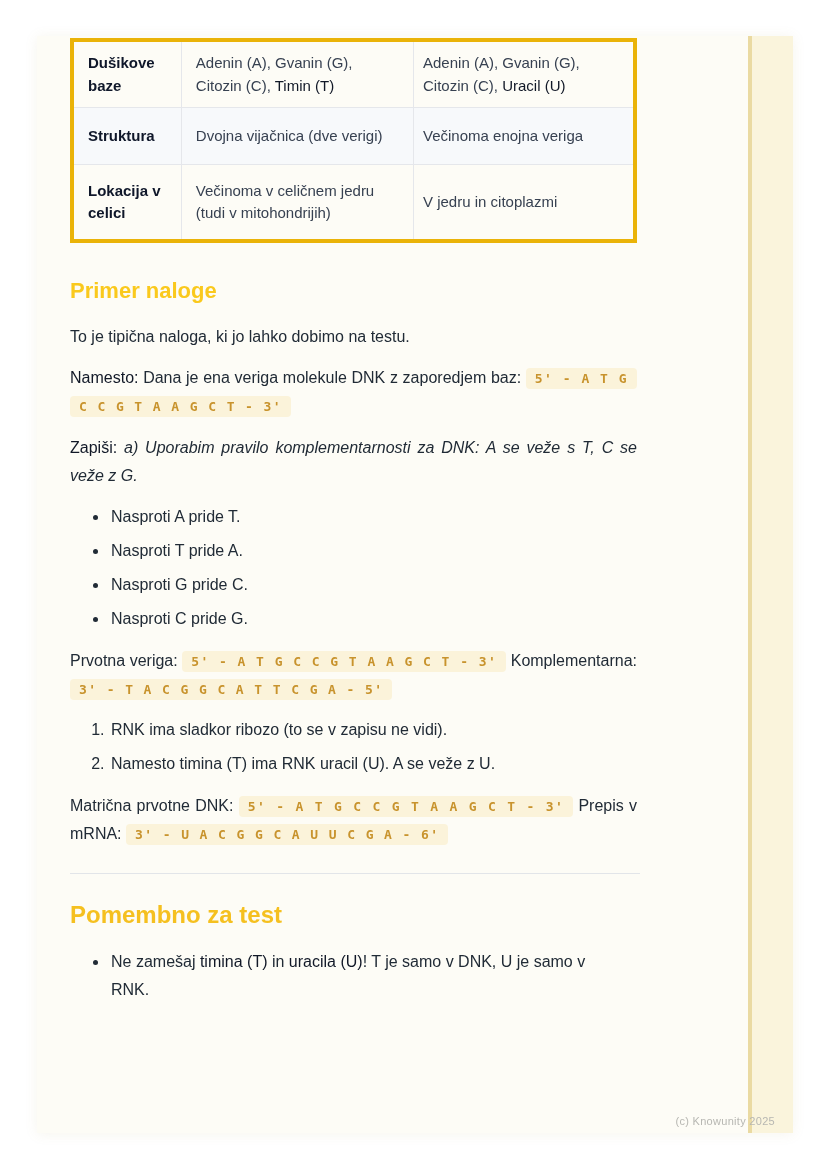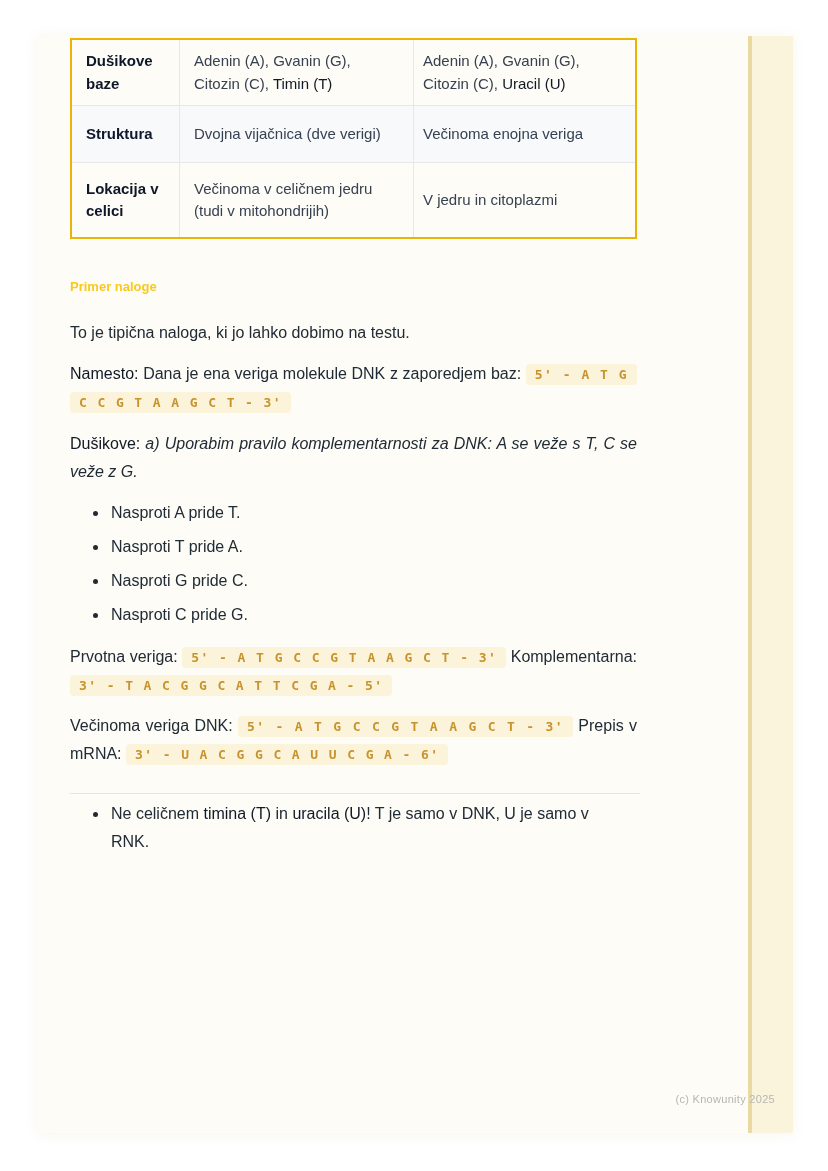--- a/index.html
+++ b/index.html
@@ -17,35 +17,35 @@
     position:absolute;top:0;right:0;width:41px;height:100%;
     background:#faf4dc;border-left:4px solid #eadaa2;
   }
   .content{
     position:absolute;left:33px;top:0;width:567px;
   }
   
   table.cmp{
     border-collapse:collapse;margin-top:2px;width:567px;
     font-size:15px;line-height:1.5;color:#374151;
-    border:2px solid #eab308;
+    border:4px solid #eab308;
   }
   table.cmp td{
     border:1px solid #e5e7eb;padding:10px 14px;vertical-align:middle;
   }
   table.cmp td.lbl{font-weight:bold;color:#0f172a;width:79px;}
   table.cmp td.c2{width:205px;}
   table.cmp td.c3{width:198px;padding-left:9px;}
   table.cmp tr.shaded td{background:#f7f9fb;}
   table.cmp tr.r1 td{height:43px;}
   table.cmp tr.r2 td{height:36px;}
   table.cmp tr.r3 td{height:54px;}
   
   h3.sec{
-    margin:36px 0 20px;font-size:13px;line-height:24px;
+    margin:36px 0 20px;font-size:22px;line-height:24px;
     font-weight:bold;color:#fac91d;
   }
   h2.sec{
     margin:26px 0 18px;font-size:24px;line-height:30px;
     font-weight:bold;color:#f5c020;
   }
   p.para{
     margin:0 0 13px;font-size:16px;line-height:1.75;text-align:justify;
   }
   .b{font-weight:normal;color:#111827;}
@@ -60,21 +60,21 @@
     font-weight:bold;font-size:13px;color:#c8932d;
     background:#fbf3da;border-radius:4px;padding:3px 9px;
     letter-spacing:1.4px;line-height:2.1;
     -webkit-box-decoration-break:clone;box-decoration-break:clone;
     white-space:normal;
   }
   hr.div{
     border:none;border-top:1px solid #e2e5e9;margin:24px 0 0;width:570px;
   }
   .watermark{
-    position:absolute;right:18px;bottom:28px;
+    position:absolute;right:18px;bottom:6px;
     font-size:11px;color:#b7b7b2;letter-spacing:.3px;
   }
 </style>
 </head>
 <body>
 
 <div class="card">
   <div class="stripe"></div>
 
   <div class="content">
@@ -99,38 +99,43 @@
         </tbody>
     </table>
 
     <h3 class="sec">Primer naloge</h3>
 
     <p class="para">To je tipična naloga, ki jo lahko dobimo na testu.</p>
 
     <p class="para"><span class="b">Namesto:</span><span> Dana je ena veriga molekule DNK z zaporedjem baz: </span><code class="chip">5' - A T G C C G T A A G C T - 3'</code></p>
 
 
-    <p class="para"><span class="b">Dušikove:</span><span class="i"> a) Uporabim pravilo komplementarnosti za DNK: A se veže s T, C se veže z G.</span></p>
+    <p class="para"><span class="b">Zapiši:</span><span class="i"> a) Uporabim pravilo komplementarnosti za DNK: A se veže s T, C se veže z G.</span></p>
 
     <ul class="lst">
         <li><span>Nasproti A pride T.</span></li>
         <li><span>Nasproti T pride A.</span></li>
         <li><span>Nasproti G pride C.</span></li>
         <li><span>Nasproti C pride G.</span></li>
       </ul>
 
     <p class="para"><span>Prvotna veriga: </span><code class="chip">5' - A T G C C G T A A G C T - 3'</code><span> Komplementarna: </span><code class="chip">3' - T A C G G C A T T C G A - 5'</code></p>
 
 
+    <ol class="lst">
+        <li><span>RNK ima sladkor ribozo (to se v zapisu ne vidi).</span></li>
+        <li><span>Namesto timina (T) ima RNK uracil (U). A se veže z U.</span></li>
+      </ol>
 
-    <p class="para"><span>Večinoma veriga DNK: </span><code class="chip">5' - A T G C C G T A A G C T - 3'</code><span> Prepis v mRNA: </span><code class="chip">3' - U A C G G C A U U C G A - 6'</code></p>
+    <p class="para"><span>Matrična prvotne DNK: </span><code class="chip">5' - A T G C C G T A A G C T - 3'</code><span> Prepis v mRNA: </span><code class="chip">3' - U A C G G C A U U C G A - 6'</code></p>
 
     <hr class="div">
 
+    <h2 class="sec">Pomembno za test</h2>
 
     <ul class="lst">
-        <li><span>Ne celičnem </span><span class="b">timina (T)</span><span> in </span><span class="b">uracila (U)</span><span>! T je samo v DNK, U je samo v RNK.</span></li>
+        <li><span>Ne zamešaj </span><span class="b">timina (T)</span><span> in </span><span class="b">uracila (U)</span><span>! T je samo v DNK, U je samo v RNK.</span></li>
       </ul>
 
   </div>
 
   <div class="watermark">(c) Knowunity 2025</div>
 </div>
 
 </body></html>

